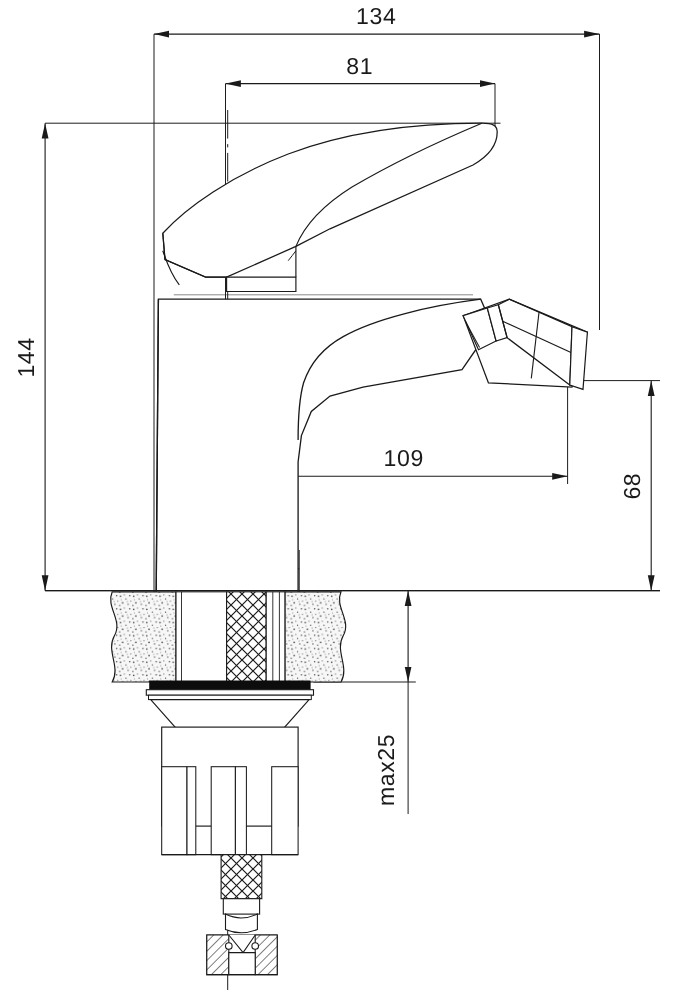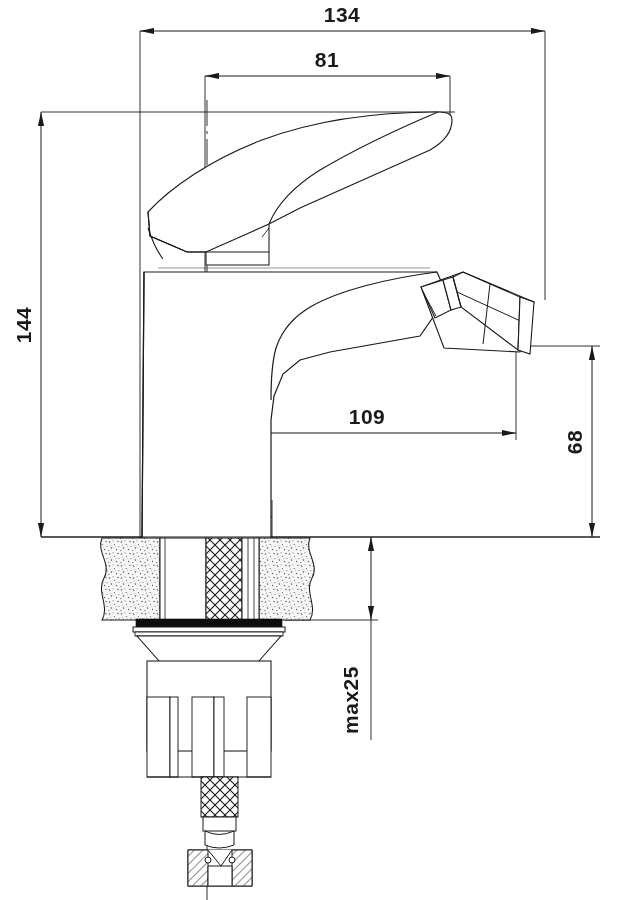--- a/index.html
+++ b/index.html
@@ -9,21 +9,20 @@
   }
   body {
     font-family: "Liberation Sans", sans-serif;
   }
   #sheet {
     position: relative;
     width: 622px;
     height: 900px;
     background: #86efac;
     overflow: hidden;
-    font-weight: bold;
   }
   #sheet svg {
     display: block;
   }
   .dimtext {
     font-family: "Liberation Sans", sans-serif;
     font-size: 21px;
     fill: #1a1a1a;
     letter-spacing: 0.5px;
   }

